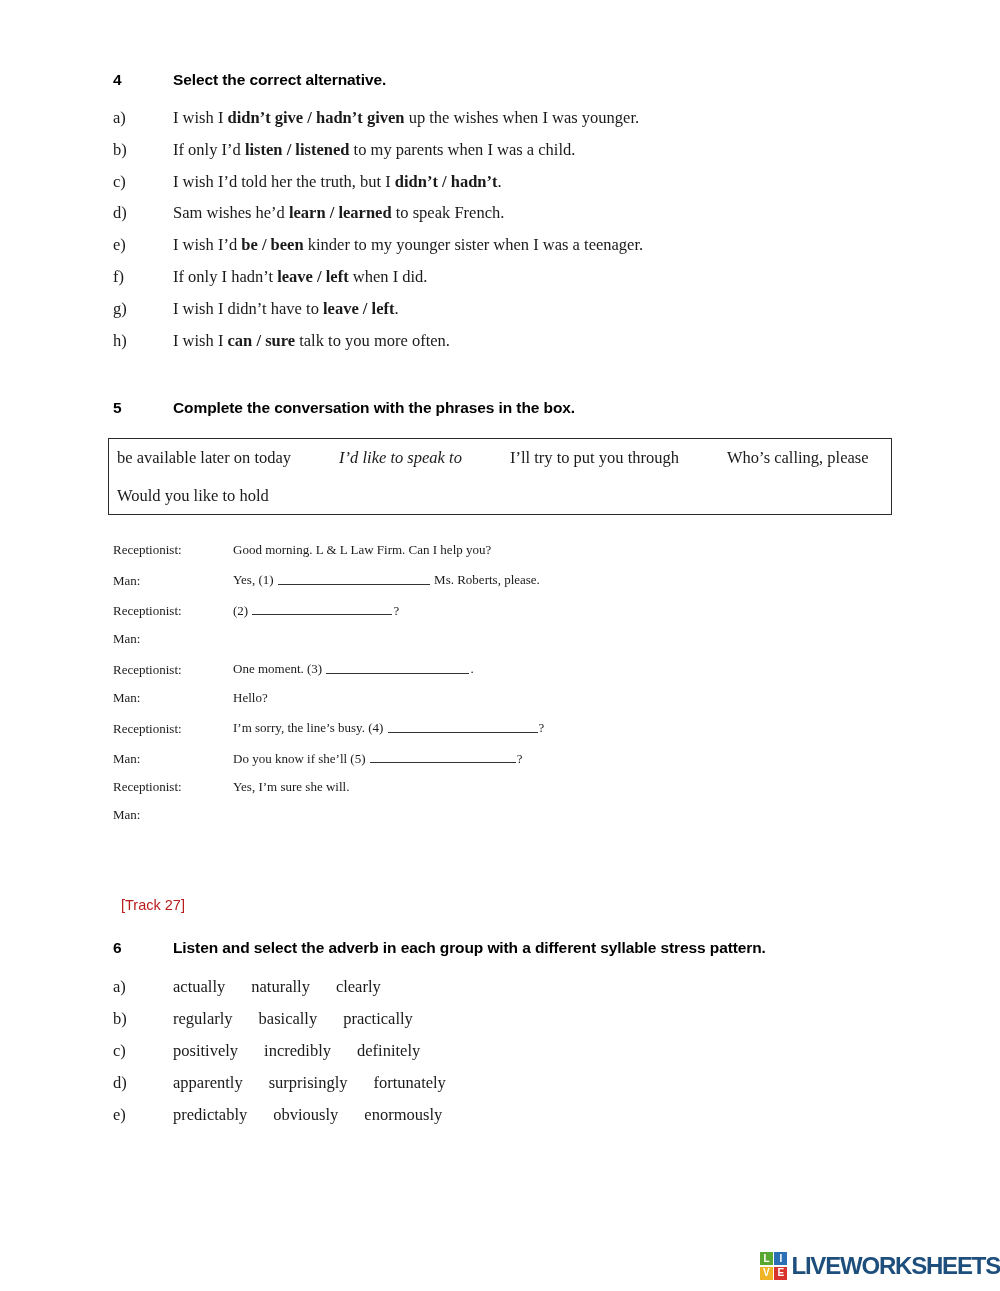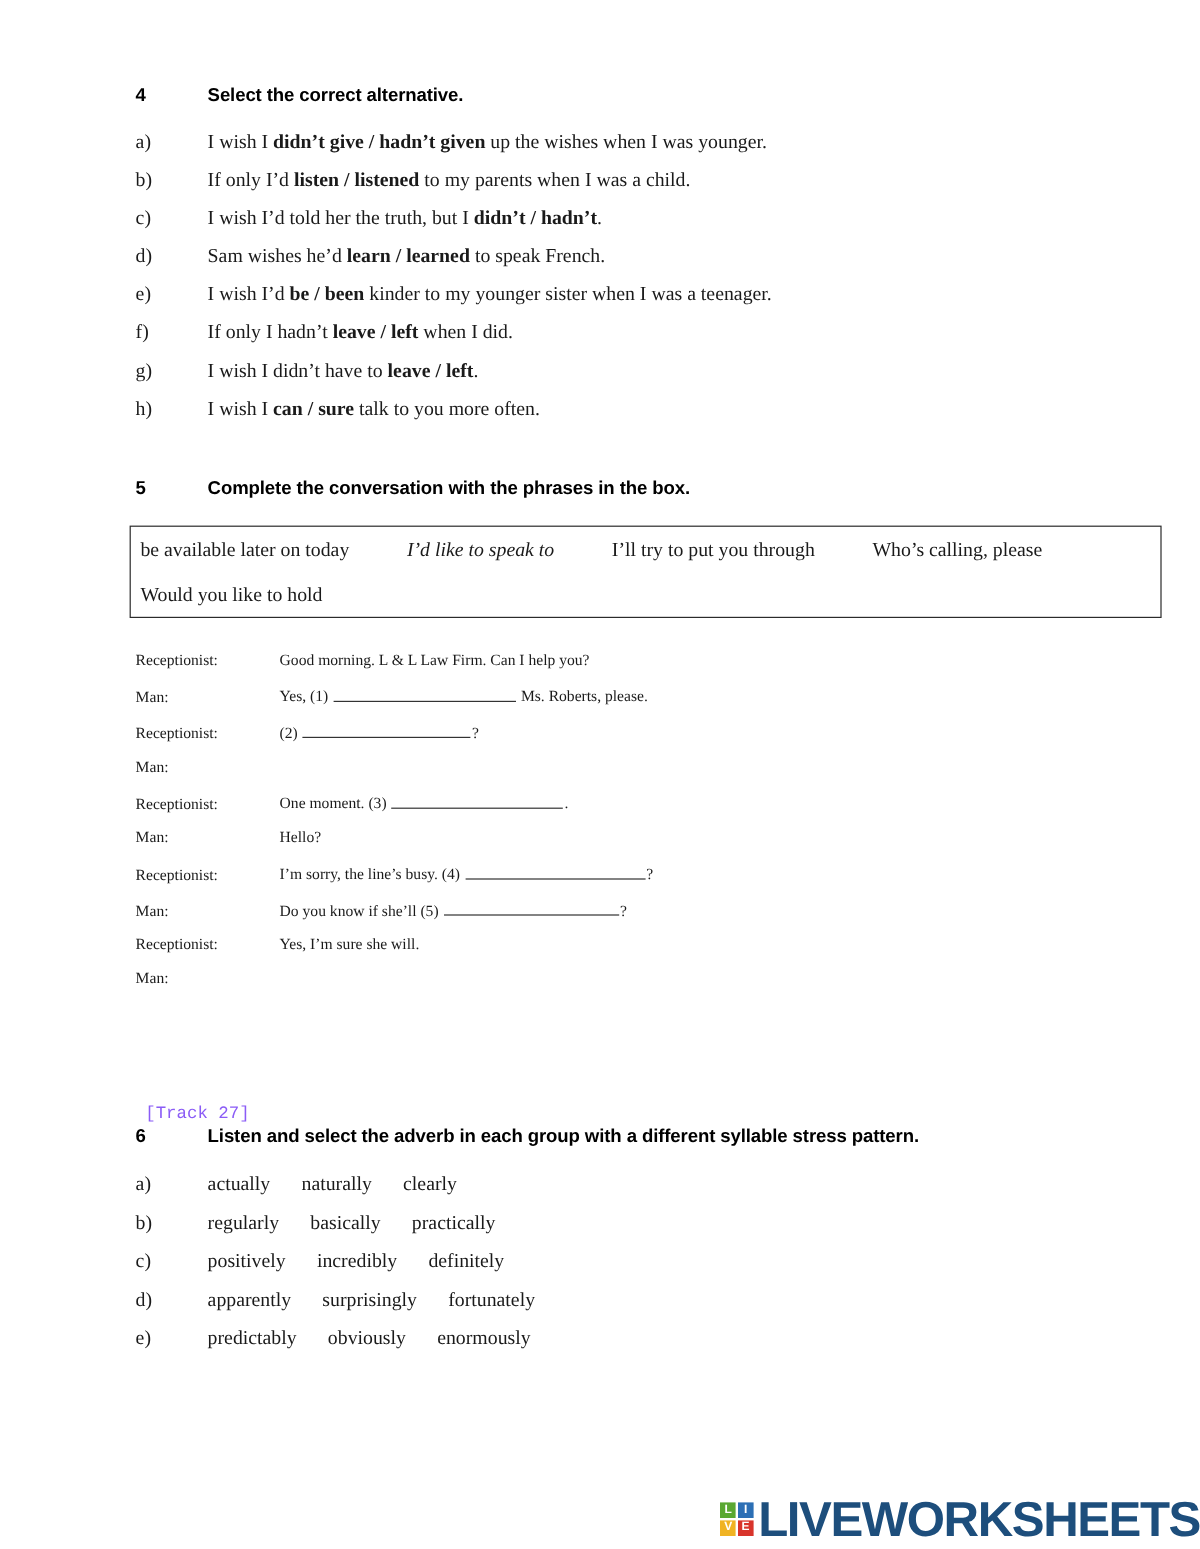--- a/index.html
+++ b/index.html
@@ -63,21 +63,21 @@
   #sec4-list { position: absolute; left: 113px; top: 110px; width: 820px; }
   #sec4-list .item-row { margin-bottom: 15.3px; }
 
   
   #sec5-heading { position: absolute; left: 113px; top: 399px; width: 820px; }
 
   .phrase-box {
     position: absolute;
     left: 108px;
     top: 438px;
-    width: 860px;
+    width: 784px;
     height: 77px;
     border: 1.3px solid #2b2b2b;
     box-sizing: border-box;
     padding: 11px 16px 0 8px;
   }
   .phrase-line {
     font-size: 16.5px;
     line-height: 1.0;
     white-space: nowrap;
     display: flex;
@@ -114,24 +114,23 @@
   .blank.w2 { width: 140px; }
   .blank.w3 { width: 143px; }
   .blank.w4 { width: 150px; }
   .blank.w5 { width: 146px; }
 
   
   #track-label {
     position: absolute;
     left: 121px;
     top: 897px;
-    font-family: Liberation Mono, monospace;
+    font-family: Liberation Sans, sans-serif;
     font-size: 14.5px;
-    color: #8b5cf6;
-    margin-top: 24px;
+    color: #b91c1c;
   }
 
   
   #sec6-heading { position: absolute; left: 113px; top: 939px; width: 830px; }
   #sec6-list { position: absolute; left: 113px; top: 979px; width: 820px; }
   #sec6-list .item-row { margin-bottom: 15.5px; }
   .adv-group { display: flex; }
   .adv-word { margin-right: 26px; }
 
   
@@ -156,21 +155,21 @@
     font-weight: bold;
     color: #ffffff;
     display: flex;
     align-items: center;
     justify-content: center;
     line-height: 1;
   }
   .lw-word {
     font-family: "Liberation Sans", "DejaVu Sans", sans-serif;
     font-weight: bold;
-    font-size: 41px;
+    font-size: 24px;
     letter-spacing: -1.2px;
     line-height: 1;
   }
 </style>
 </head>
 <body>
 
 <div class="page">
 
   <div class="ex-heading" id="sec4-heading">

